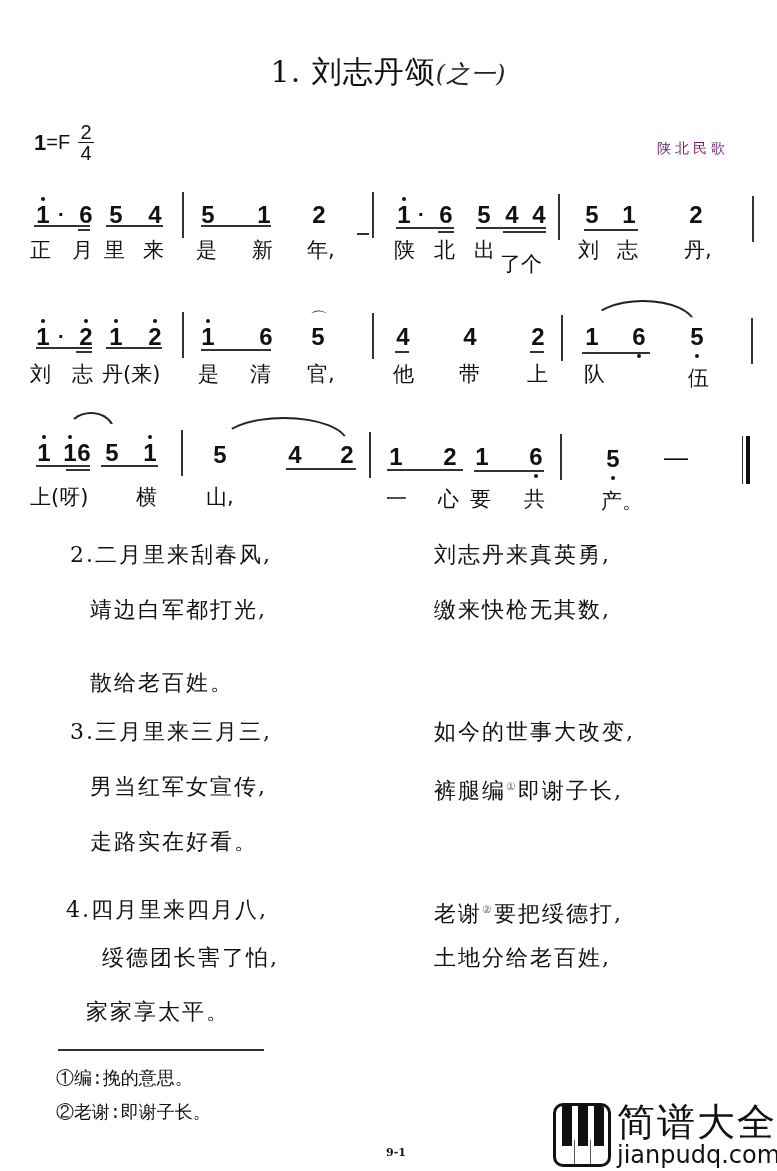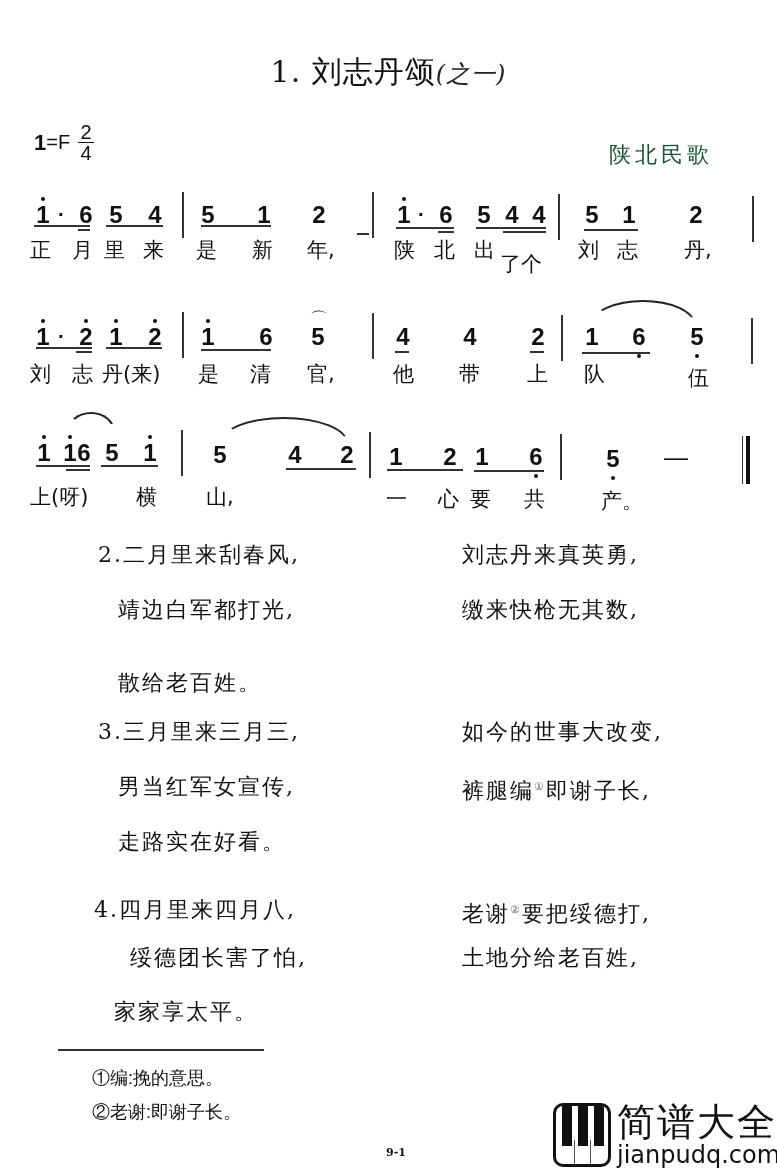--- a/index.html
+++ b/index.html
@@ -4,36 +4,36 @@
 <style>
   html, body { margin: 0; padding: 0; background: #ffffff; }
   body { width: 777px; height: 1171px; position: relative; overflow: hidden; color: #111; font-family: "DejaVu Serif", serif; }
   .abs { position: absolute; }
   .title { left: 0; width: 777px; top: 52px; text-align: center; font-size: 30px; font-family: "DejaVu Serif", serif; letter-spacing: 1px; }
   .title .sub { font-size: 24px; font-style: italic; color: #222; }
   .key { left: 34px; top: 122px; font-family: "Liberation Sans", sans-serif; font-size: 20px; display: flex; align-items: center; }
   .key .one { font-weight: bold; font-size: 22px; }
   .frac { display: inline-flex; flex-direction: column; align-items: center; margin-left: 8px; font-size: 20px; line-height: 20px; }
   .frac .bar { width: 14px; border-top: 1.5px solid #111; }
-  .origin { right: 64px; top: 140px; font-size: 22px; letter-spacing: 4px; color: #14532d; font-family: "DejaVu Sans", sans-serif; }
+  .origin { right: 48px; top: 140px; font-size: 14px; letter-spacing: 4px; color: #701a75; font-family: "DejaVu Sans", sans-serif; }
 
   .note { font-family: "Liberation Sans", sans-serif; font-weight: bold; font-size: 24px; width: 20px; text-align: center; line-height: 24px; }
   .hdot::before { content: ""; position: absolute; left: 8px; top: -6px; width: 4px; height: 4px; border-radius: 50%; background: #111; }
   .ldot::after { content: ""; position: absolute; left: 8px; bottom: -9px; width: 4px; height: 4px; border-radius: 50%; background: #111; }
   .aug { font-family: "Liberation Sans", sans-serif; font-weight: bold; font-size: 20px; }
   .uline { height: 0; border-top: 2px solid #333; }
   .bar { width: 0; border-left: 2px solid #333; }
   .lyric { font-family: "DejaVu Sans", sans-serif; font-size: 21px; line-height: 24px; }
   .slur { border: 2px solid #222; border-color: #222 transparent transparent transparent; border-radius: 50% 50% 0 0 / 100% 100% 0 0; }
   .fermata { font-size: 18px; line-height: 14px; font-family: "DejaVu Sans", sans-serif; }
 
-  .verse { font-family: "DejaVu Serif", serif; font-size: 22px; letter-spacing: 2px; line-height: 28px; margin-left: 28px; }
+  .verse { font-family: "DejaVu Serif", serif; font-size: 22px; letter-spacing: 2px; line-height: 28px; }
   .verse sup { font-size: 11px; color: #666; }
   .rule { left: 58px; top: 1049px; width: 206px; border-top: 2px solid #333; }
-  .fn { left: 56px; font-size: 18px; font-family: Liberation Sans, sans-serif; margin-left: 36px; }
+  .fn { left: 56px; font-size: 18px; font-family: Liberation Mono, monospace; }
   .page { left: 386px; top: 1146px; font-size: 11px; font-weight: bold; font-family: "DejaVu Serif", serif; }
 
   .logo { left: 553px; top: 1102px; display: flex; align-items: center; }
   .piano { width: 58px; height: 64px; border: 3px solid #111; border-radius: 10px; position: relative; background: #fff; overflow: hidden; box-sizing: border-box; }
   .piano .bk { position: absolute; top: 0; width: 10px; height: 40px; background: #111; }
   .piano .wl { position: absolute; bottom: 0; width: 0; height: 24px; border-left: 1px solid #555; }
   .logo-text { margin-left: 6px; display: flex; flex-direction: column; }
   .logo-cn { font-family: "DejaVu Sans", sans-serif; font-size: 38px; line-height: 40px; letter-spacing: 2px; color: #111; }
   .logo-url { font-family: "DejaVu Sans", sans-serif; font-size: 24px; line-height: 26px; color: #111; }
 </style>

